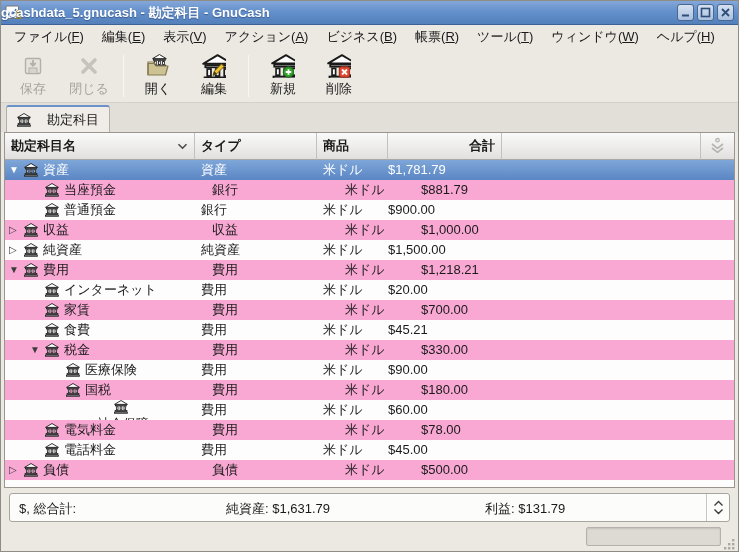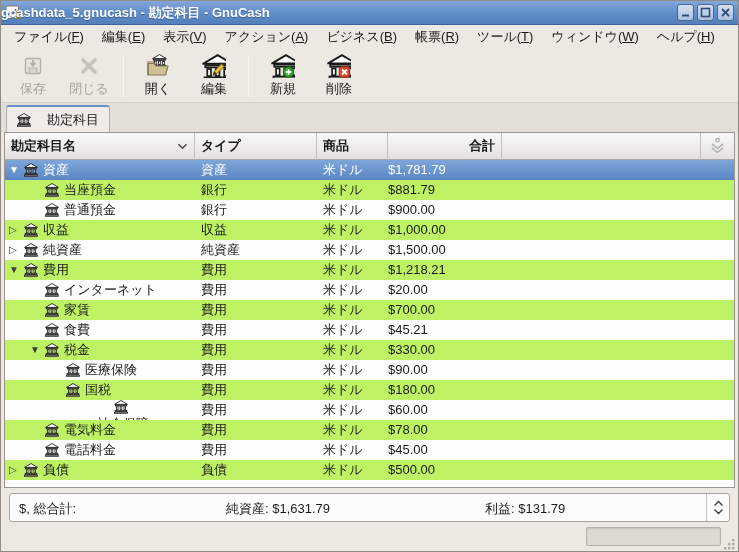--- a/index.html
+++ b/index.html
@@ -57,21 +57,21 @@
            align-items:center; padding:0 6px; overflow:hidden; }
   .hc-name { width:190px; justify-content:space-between; }
   .hc-type { width:122px; }
   .hc-comm { width:71px; }
   .hc-total{ width:114px; justify-content:flex-end; }
   .hc-fill { flex:1; }
   .hc-icon { width:33px; justify-content:center; border-right:none; }
 
   .rows { position:relative; }
   .trow { display:flex; height:20px; line-height:20px; background:#fdfdfd; }
-  .trow.stripe { background:#bef264; }
+  .trow.stripe { background:#f9a8d4;gap:11px; }
   .trow.sel { background:linear-gradient(#7ea6d8, #5b86c4); color:#ffffff; }
   .trow.sel .expander { color:#ffffff; }
   .cell { overflow:hidden; white-space:nowrap; }
   .c-name { width:190px; display:flex; align-items:center; }
   .c-type { width:122px; padding-left:6px; }
   .c-comm { width:71px; padding-left:6px; }
   .c-total{ width:114px; text-align:left; padding-right:5px; }
   .c-fill { flex:1; }
   .expander { display:inline-block; width:15px; font-size:10px; color:#3c3c3c;
               text-align:left; flex:0 0 auto; }

